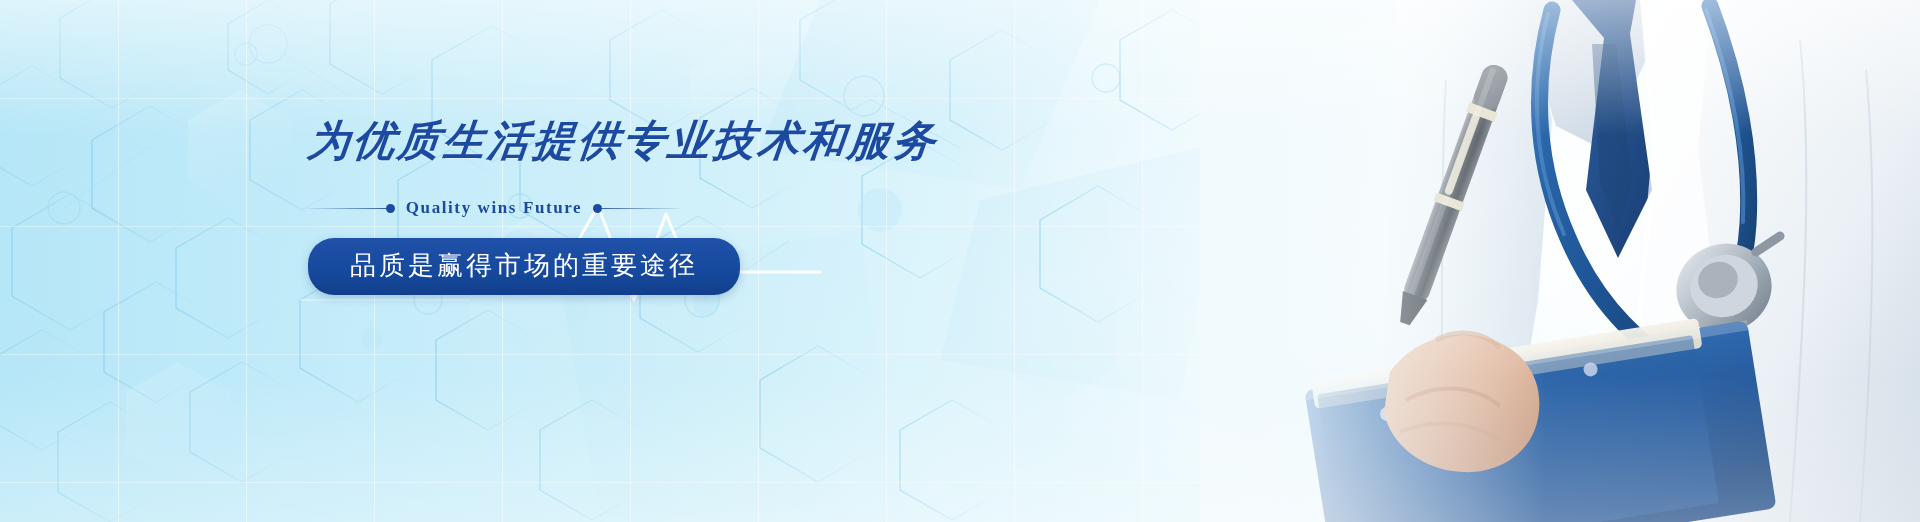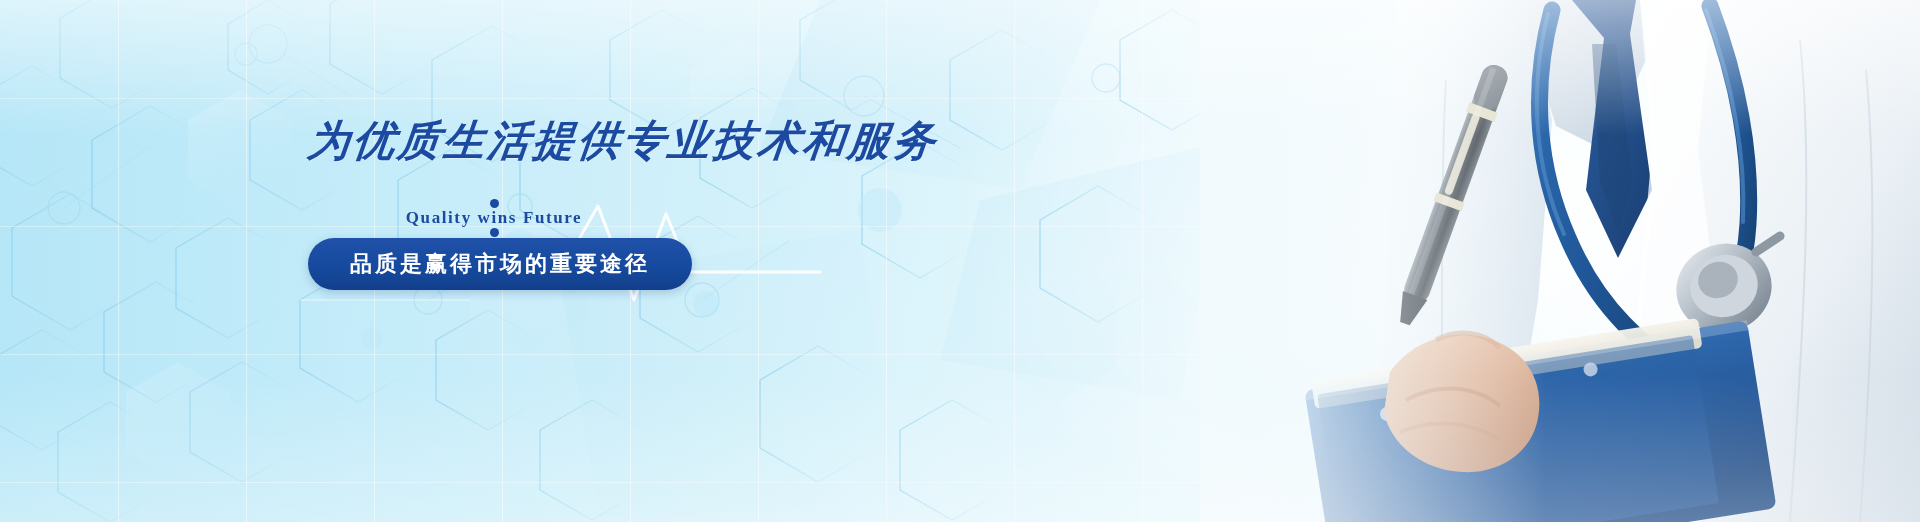--- a/index.html
+++ b/index.html
@@ -68,21 +68,20 @@
     white-space: nowrap;
     text-shadow: 0 1px 0 rgba(255,255,255,0.35);
     transform: skewX(-6deg);
     transform-origin: left center;
   }
   .tagline-row {
     display: flex;
     align-items: center;
     margin-top: 34px;
     width: 372px;
-    flex-direction: column;
   }
   .tag-rule {
     flex: 1 1 auto;
     height: 1px;
     background: linear-gradient(90deg, rgba(27,74,160,0.06), rgba(27,74,160,0.85));
   }
   .tag-rule.right {
     background: linear-gradient(90deg, rgba(27,74,160,0.85), rgba(27,74,160,0.06));
   }
   .tag-dot {
@@ -95,27 +94,28 @@
     font-family: "Liberation Serif", serif;
     font-size: 17px;
     font-weight: 700;
     letter-spacing: 1.6px;
     color: #1b4aa0;
     padding: 0 11px;
     white-space: nowrap;
     flex: 0 0 auto;
   }
   .pill {
+    margin-top: 20px;
     display: inline-block;
     background: linear-gradient(180deg, #1f51a8 0%, #164a9e 55%, #123f8c 100%);
     color: #ffffff;
     border-radius: 26px;
     padding: 13px 42px 14px 42px;
-    font-size: 22px;
-    font-weight: 700;
+    font-size: 26px;
+    font-weight: 400;
     letter-spacing: 3px;
     line-height: 1.15;
     white-space: nowrap;
     box-shadow: 0 3px 10px rgba(18,55,120,0.22);
   }
 </style>
 </head>
 <body>
 
 <div class="banner">

